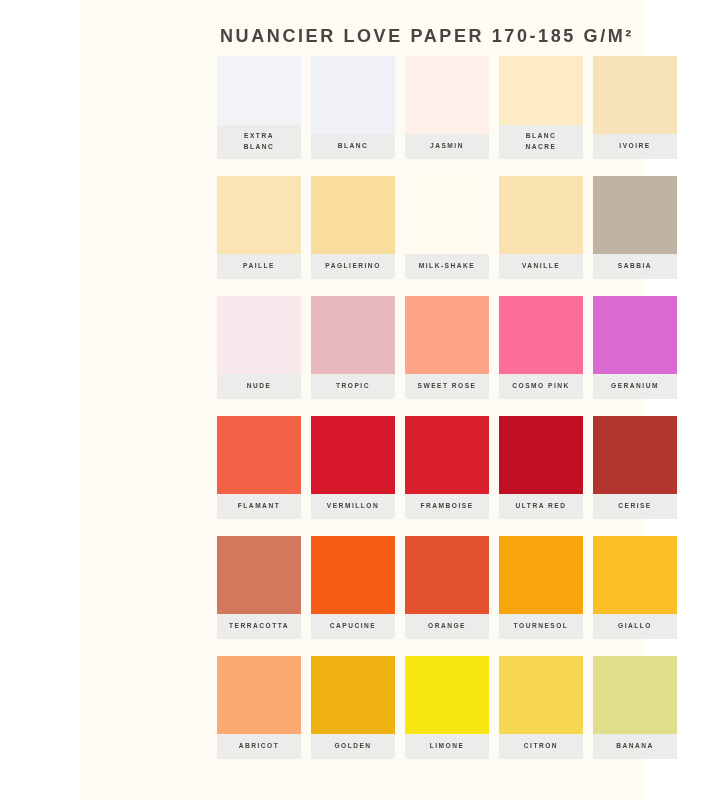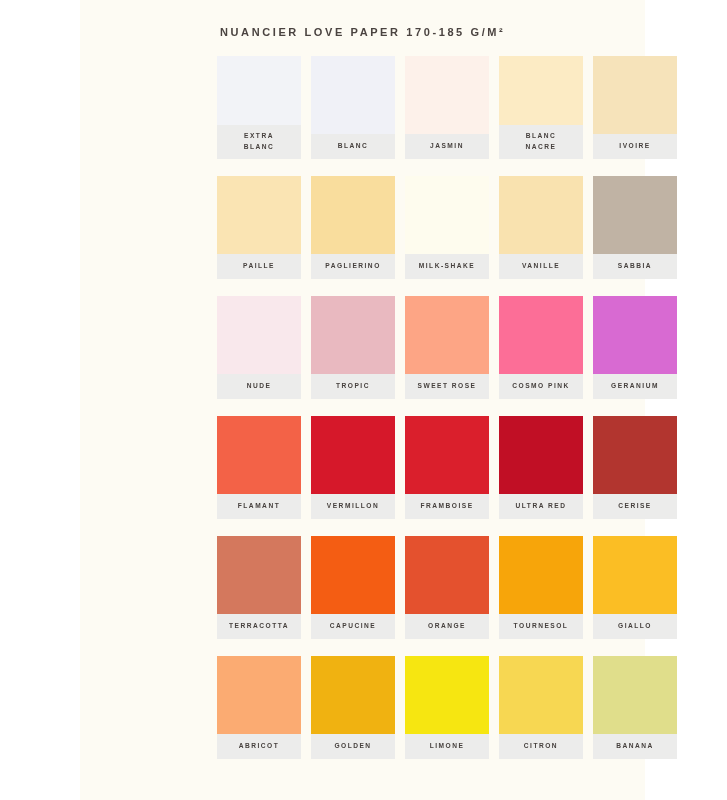--- a/index.html
+++ b/index.html
@@ -30,21 +30,21 @@
     top: 0px;
     width: 565px;
     height: 800px;
     background: #fdfbf3;
   }
 
   #chart-title {
     position: absolute;
     left: 140px;
     top: 26px;
-    font-size: 11px;
+    font-size: 18px;
     font-weight: bold;
     letter-spacing: 2.6px;
     color: #4a4340;
     white-space: nowrap;
   }
 
   #swatch-grid {
     position: absolute;
     left: 137px;
     top: 56px;

